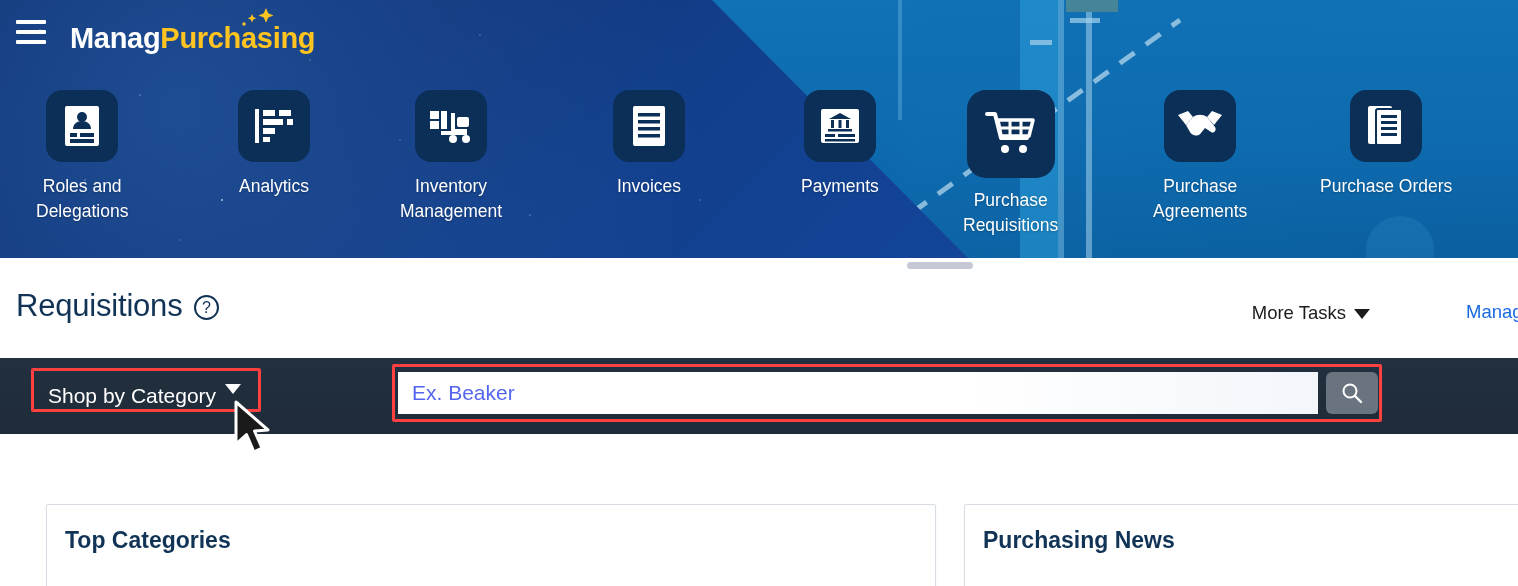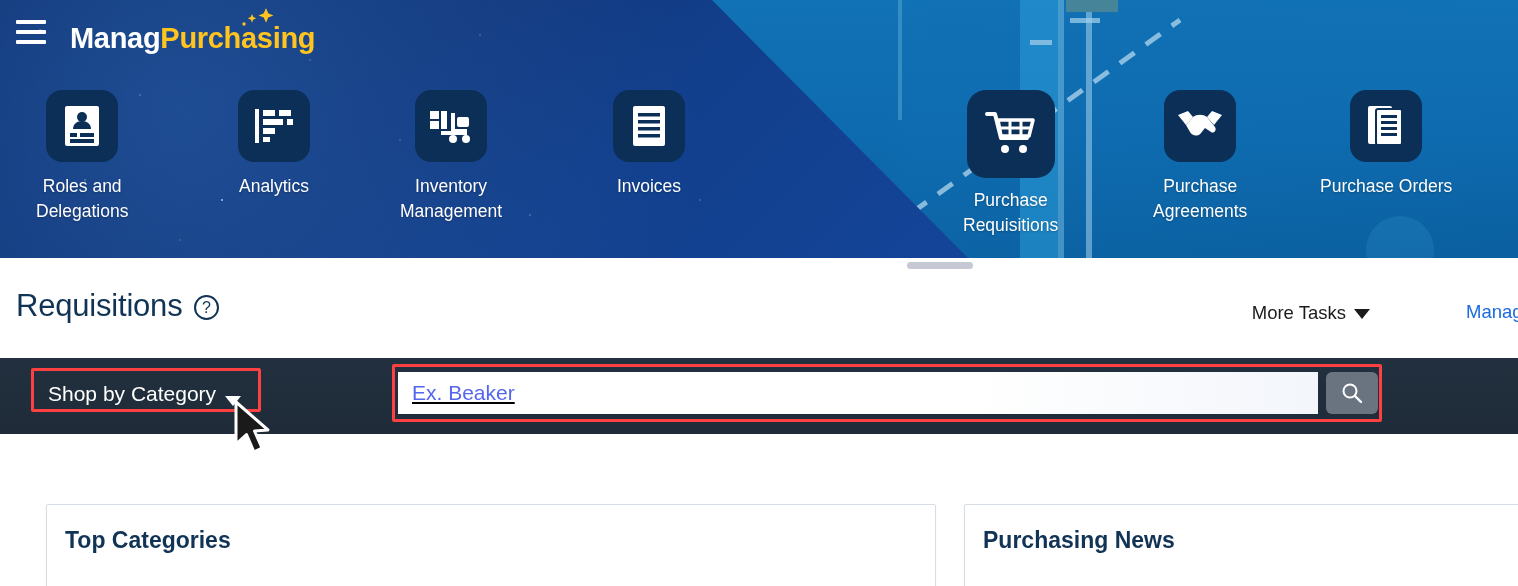--- a/index.html
+++ b/index.html
@@ -122,32 +122,32 @@
     position: absolute; left: 1466px; top: 31px;
     font-size: 18.5px; color: #1a6ae0; white-space: nowrap; cursor: pointer;
   }
 
   
   .searchbar {
     position: absolute; left: 0; top: 358px; width: 1518px; height: 76px;
     background: linear-gradient(180deg, #22303f 0%, #1f2b38 100%);
   }
   .shop-cat {
-    position: absolute; left: 34px; top: 8px;
+    position: absolute; left: 34px; top: 26px;
     height: 40px; padding: 0 14px;
-    display: flex; align-items: flex-end;
+    display: flex; align-items: flex-start;
     color: #ffffff; font-size: 21px; white-space: nowrap;
     cursor: pointer;
   }
   .shop-cat .caret-dn { border-top-color: #ffffff; margin-left: 9px; }
 
   .search-wrap {
     position: absolute; left: 398px; top: 368px;
     width: 984px; height: 50px;
-    display: flex; align-items: center; text-decoration: underline;
+    display: flex; align-items: center;
   }
   .search-input {
     width: 920px; height: 42px;
     border: none; outline: none;
     background: linear-gradient(90deg,#ffffff 0%, #ffffff 62%, #f3f6fb 100%);
     font-size: 21px; color: #5566dd; padding: 0 14px;
     font-family: "Liberation Sans", sans-serif;
   }
   .search-input::placeholder { color: #5566ee; opacity: 1; }
   .search-btn {
@@ -276,20 +276,38 @@
             <rect x="7" y="9" width="22" height="3.5"></rect>
             <rect x="7" y="16" width="22" height="3.5"></rect>
             <rect x="7" y="23" width="22" height="3.5"></rect>
             <rect x="7" y="30" width="22" height="3.5"></rect>
           </g>
         </svg>
       </div>
       <div class="tile-label">Invoices</div>
     </div>
 
+    <div class="tile" style="left:801px;">
+      <div class="tile-icon">
+        <svg width="42" height="40" viewBox="0 0 42 40">
+          <rect x="2" y="3" width="38" height="34" rx="2" fill="#fff"></rect>
+          <g fill="#0b2f57">
+            <path d="M21 7 L32 13 H10 Z"></path>
+            <rect x="12" y="14" width="3" height="8"></rect>
+            <rect x="19.5" y="14" width="3" height="8"></rect>
+            <rect x="27" y="14" width="3" height="8"></rect>
+            <rect x="9" y="23" width="24" height="2.5"></rect>
+            <rect x="6" y="28" width="10" height="3"></rect>
+            <rect x="19" y="28" width="17" height="3"></rect>
+            <rect x="6" y="33" width="30" height="2.5"></rect>
+          </g>
+        </svg>
+      </div>
+      <div class="tile-label">Payments</div>
+    </div>
 
     <div class="tile active" style="left:963px;">
       <div class="tile-icon">
         <svg width="52" height="48" viewBox="0 0 52 48">
           <path d="M2 4h8l6 24h26" fill="none" stroke="#fff" stroke-width="4" stroke-linecap="round" stroke-linejoin="round"></path>
           <path d="M13 10h35l-4 16H16z" fill="none" stroke="#fff" stroke-width="3.5" stroke-linejoin="round"></path>
           <path d="M14 18h33M25 10v16M36 10v16" stroke="#fff" stroke-width="3"></path>
           <circle cx="20" cy="39" r="4" fill="#fff"></circle>
           <circle cx="38" cy="39" r="4" fill="#fff"></circle>
         </svg>

